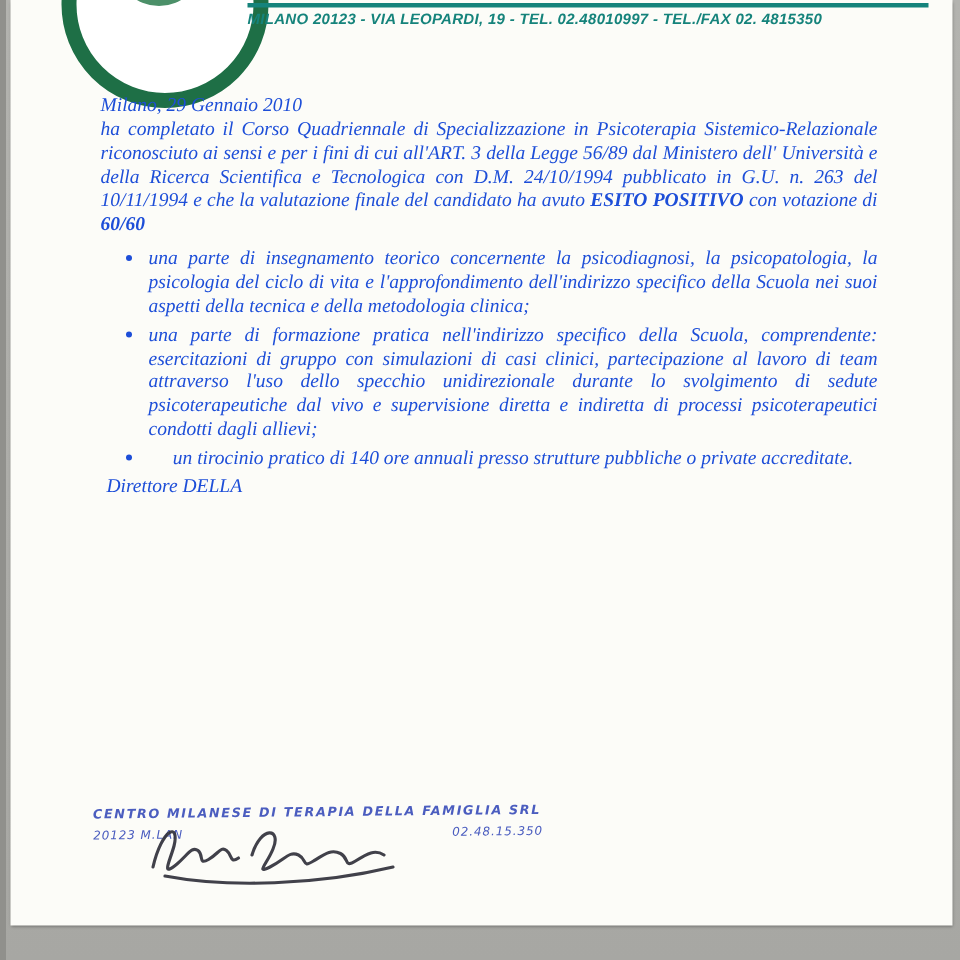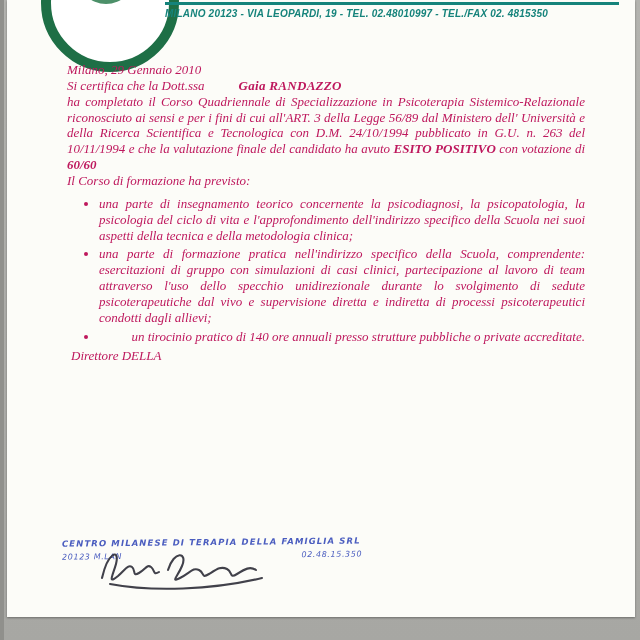--- a/index.html
+++ b/index.html
@@ -34,32 +34,32 @@
   }
   .header-address{
     position:absolute;top:8px;left:158px;right:10px;
     font-family:"Liberation Sans", sans-serif;
     font-weight:bold;font-size:10px;letter-spacing:.2px;color:#15837b;
     white-space:nowrap;
   }
   
   .content{
     position:absolute;left:60px;right:50px;top:62px;
-    font-size:13px;line-height:1.22;color:#be185d;
+    font-size:13px;line-height:1.22;color:#1d4ed8;
   }
   .content p{margin:0;}
   .date-line{margin:0;}
   .certify-line{margin-top:44px;}
   .recipient{font-weight:bold;margin-left:34px;letter-spacing:.3px;}
   .body-para{margin-top:13px;text-align:justify;}
   .bold{font-weight:bold;}
   .course-intro{margin-top:0;}
   ul.course-list{margin:7px 0 0 0;padding-left:32px;}
   ul.course-list li{margin-bottom:3px;text-align:justify;}
-  ul.course-list li:last-child{text-align:right;}
+  ul.course-list li:last-child{text-align:center;}
   .freq-line{margin-top:17px;}
   .closing-line{margin-top:15px;}
   .signer-name{margin-top:24px;}
   .signer-title{margin-top:0;padding-left:4px;}
   
   .stamp{
     position:absolute;left:55px;top:537px;width:316px;
     color:#3c50bb;font-family:"DejaVu Sans", sans-serif;
     transform:rotate(-.6deg);opacity:.92;
   }
@@ -75,29 +75,25 @@
 
     <div class="logo">
       <div class="logo-inner"></div>
     </div>
     <div class="header-rule"></div>
     <div class="header-address">MILANO 20123 - VIA LEOPARDI, 19 - TEL. 02.48010997 - TEL./FAX 02. 4815350</div>
 
     <div class="content">
       <p class="date-line">Milano,  29 Gennaio 2010</p>
 
-      <p class="certify-line">
-        <span>Si certifica che la  Dott.ssa</span><span class="recipient">Gaia RANDAZZO</span>
-      </p>
 
       <p class="body-para">
         <span>ha completato il Corso Quadriennale di Specializzazione in Psicoterapia Sistemico-Relazionale riconosciuto ai sensi e per i fini di cui all'ART. 3 della Legge 56/89 dal Ministero dell' Università e della Ricerca Scientifica e Tecnologica con D.M. 24/10/1994 pubblicato in G.U. n. 263 del 10/11/1994 e che la valutazione finale del candidato ha avuto </span><span class="bold">ESITO POSITIVO</span><span> con votazione di </span><span class="bold">60/60</span>
       </p>
 
-      <p class="course-intro">Il Corso di formazione ha previsto:</p>
 
       <ul class="course-list">
         <li>
           <span>una parte di insegnamento teorico concernente la psicodiagnosi, la psicopatologia, la psicologia del ciclo di vita e l'approfondimento dell'indirizzo specifico della Scuola nei suoi aspetti della tecnica e della metodologia clinica;</span>
         </li>
         <li>
           <span>una parte di formazione pratica nell'indirizzo specifico della Scuola, comprendente: esercitazioni di gruppo con simulazioni di casi clinici, partecipazione al lavoro di team attraverso l'uso dello specchio unidirezionale durante lo svolgimento di sedute psicoterapeutiche dal vivo e supervisione diretta e indiretta di processi psicoterapeutici condotti dagli allievi;</span>
         </li>
         <li>
           <span>un tirocinio pratico di 140 ore annuali presso strutture pubbliche o private accreditate.</span>

